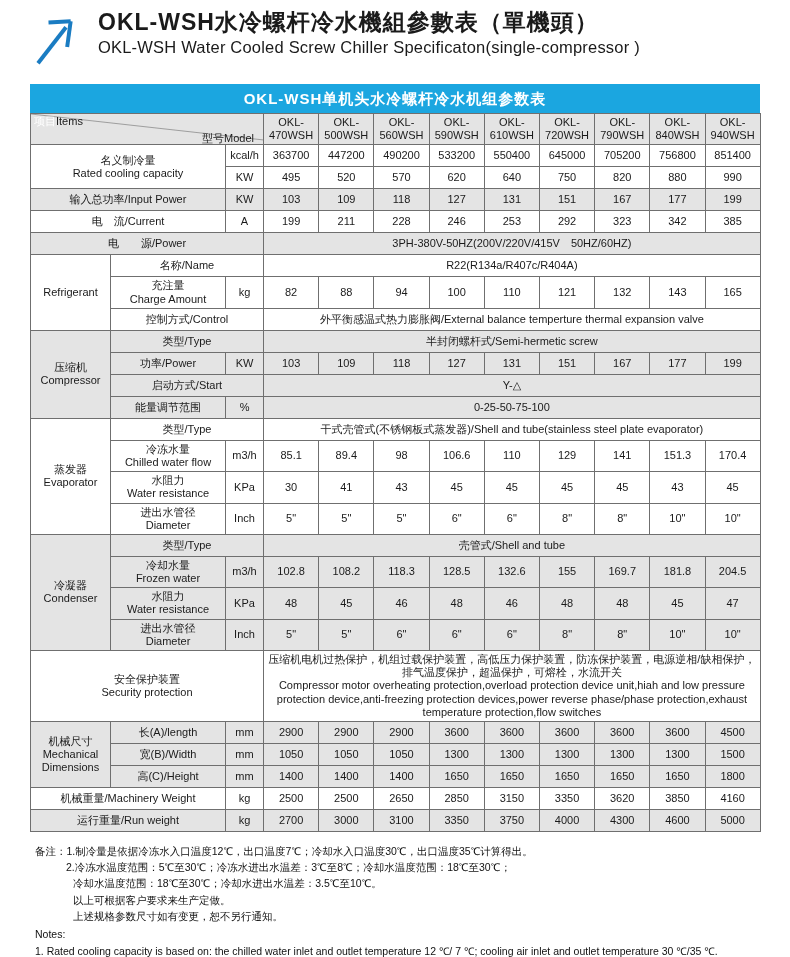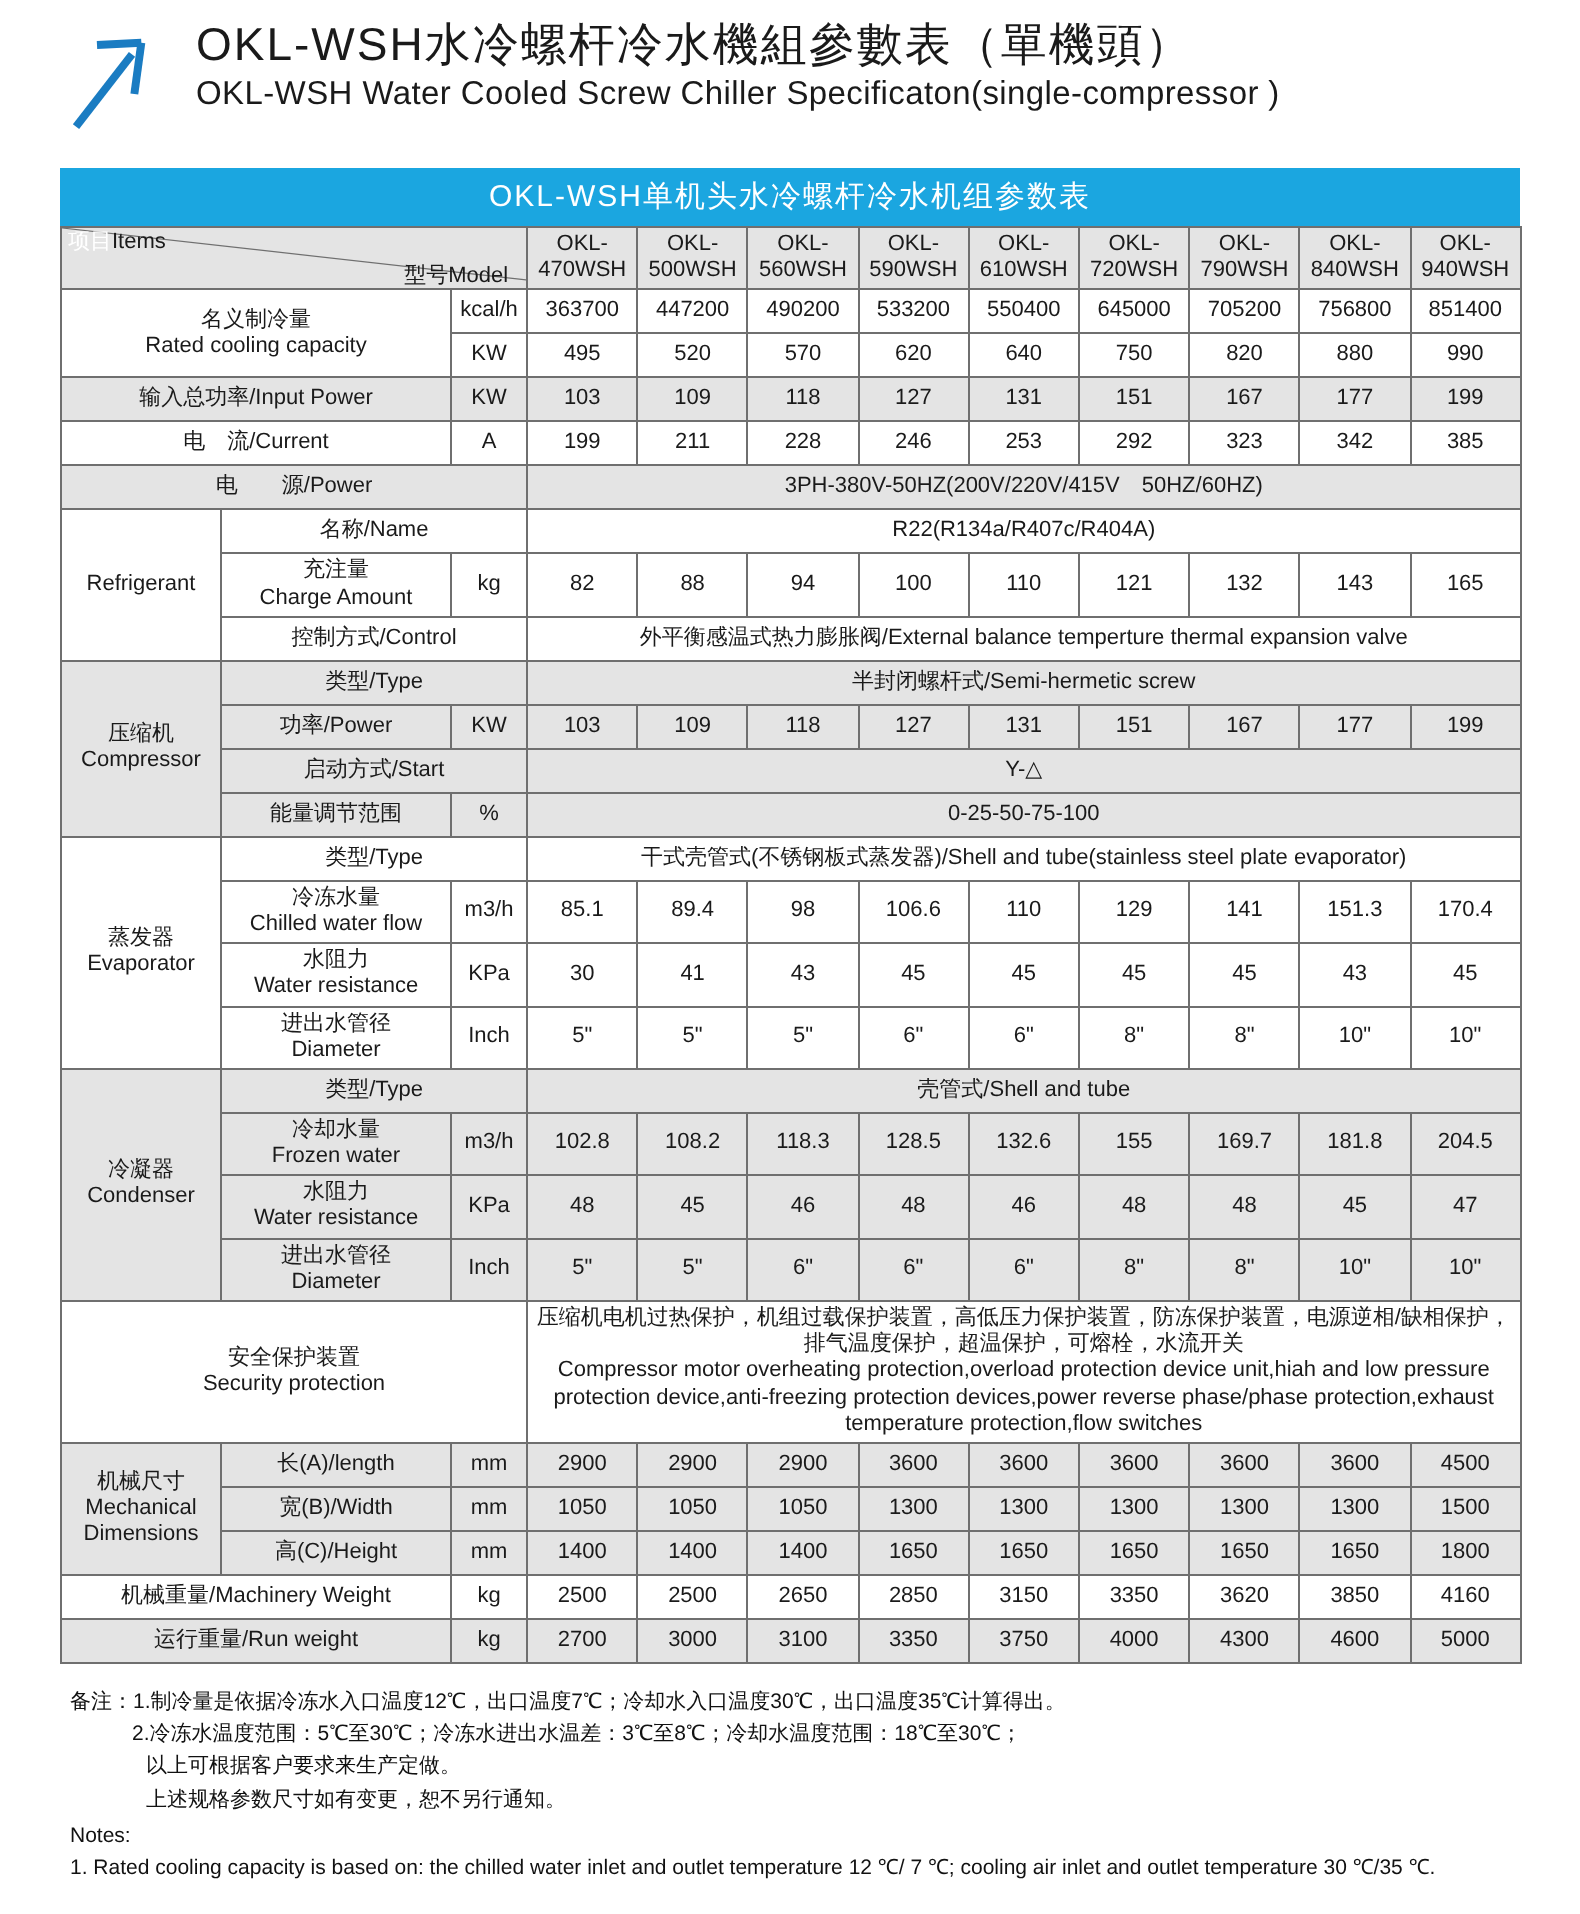--- a/index.html
+++ b/index.html
@@ -8,27 +8,27 @@
     width:790px; height:957px; background:#ffffff;
     font-family:"Liberation Sans", sans-serif; color:#1a1a1a;
     -webkit-font-smoothing:antialiased;
   }
   .page { position:relative; width:790px; height:957px; overflow:hidden; }
 
   
   .header { display:flex; align-items:flex-start; padding:8px 30px 0 28px; }
   .logo { width:62px; height:56px; flex:0 0 62px; margin-top:4px; }
   .titles { margin-left:8px; }
-  .title-zh { font-size:23px; font-weight:400; letter-spacing:1px; line-height:1.25; }
+  .title-zh { font-size:23px; font-weight:700; letter-spacing:1px; line-height:1.25; }
   .title-en { font-size:16.5px; font-weight:400; margin-top:1px; letter-spacing:0.2px; }
 
   
   .banner {
     margin:16px 30px 0 30px; height:29px; line-height:29px;
-    text-align:center; color:#ffffff; font-size:15px; font-weight:normal;
+    text-align:center; color:#ffffff; font-size:15px; font-weight:bold;
     letter-spacing:1px;
   }
 
   
   table.spec {
     margin:0 30px; width:730px; border-collapse:collapse; table-layout:fixed;
     border:1px solid #4a4a4a;
   }
   table.spec td {
     border:1px solid #6f6f6f; font-size:11px; text-align:center;
@@ -390,19 +390,20 @@
           <td class="">4300</td>
           <td class="">4600</td>
           <td class="">5000</td>
         </tr>
       </tbody>
   </table>
 
   <div class="notes">
     <div>备注：1.制冷量是依据冷冻水入口温度12℃，出口温度7℃；冷却水入口温度30℃，出口温度35℃计算得出。</div>
     <div class="ind1">2.冷冻水温度范围：5℃至30℃；冷冻水进出水温差：3℃至8℃；冷却水温度范围：18℃至30℃；</div>
+    <div class="ind2">冷却水温度范围：18℃至30℃；冷却水进出水温差：3.5℃至10℃。</div>
     <div class="ind2">以上可根据客户要求来生产定做。</div>
     <div class="ind2">上述规格参数尺寸如有变更，恕不另行通知。</div>
     <div class="en-header">Notes:</div>
     <div>1. Rated cooling capacity is based on: the chilled water inlet and outlet temperature 12 ℃/ 7 ℃; cooling air inlet and outlet temperature 30 ℃/35 ℃.</div>
   </div>
 
 </div>
 
 </body></html>

